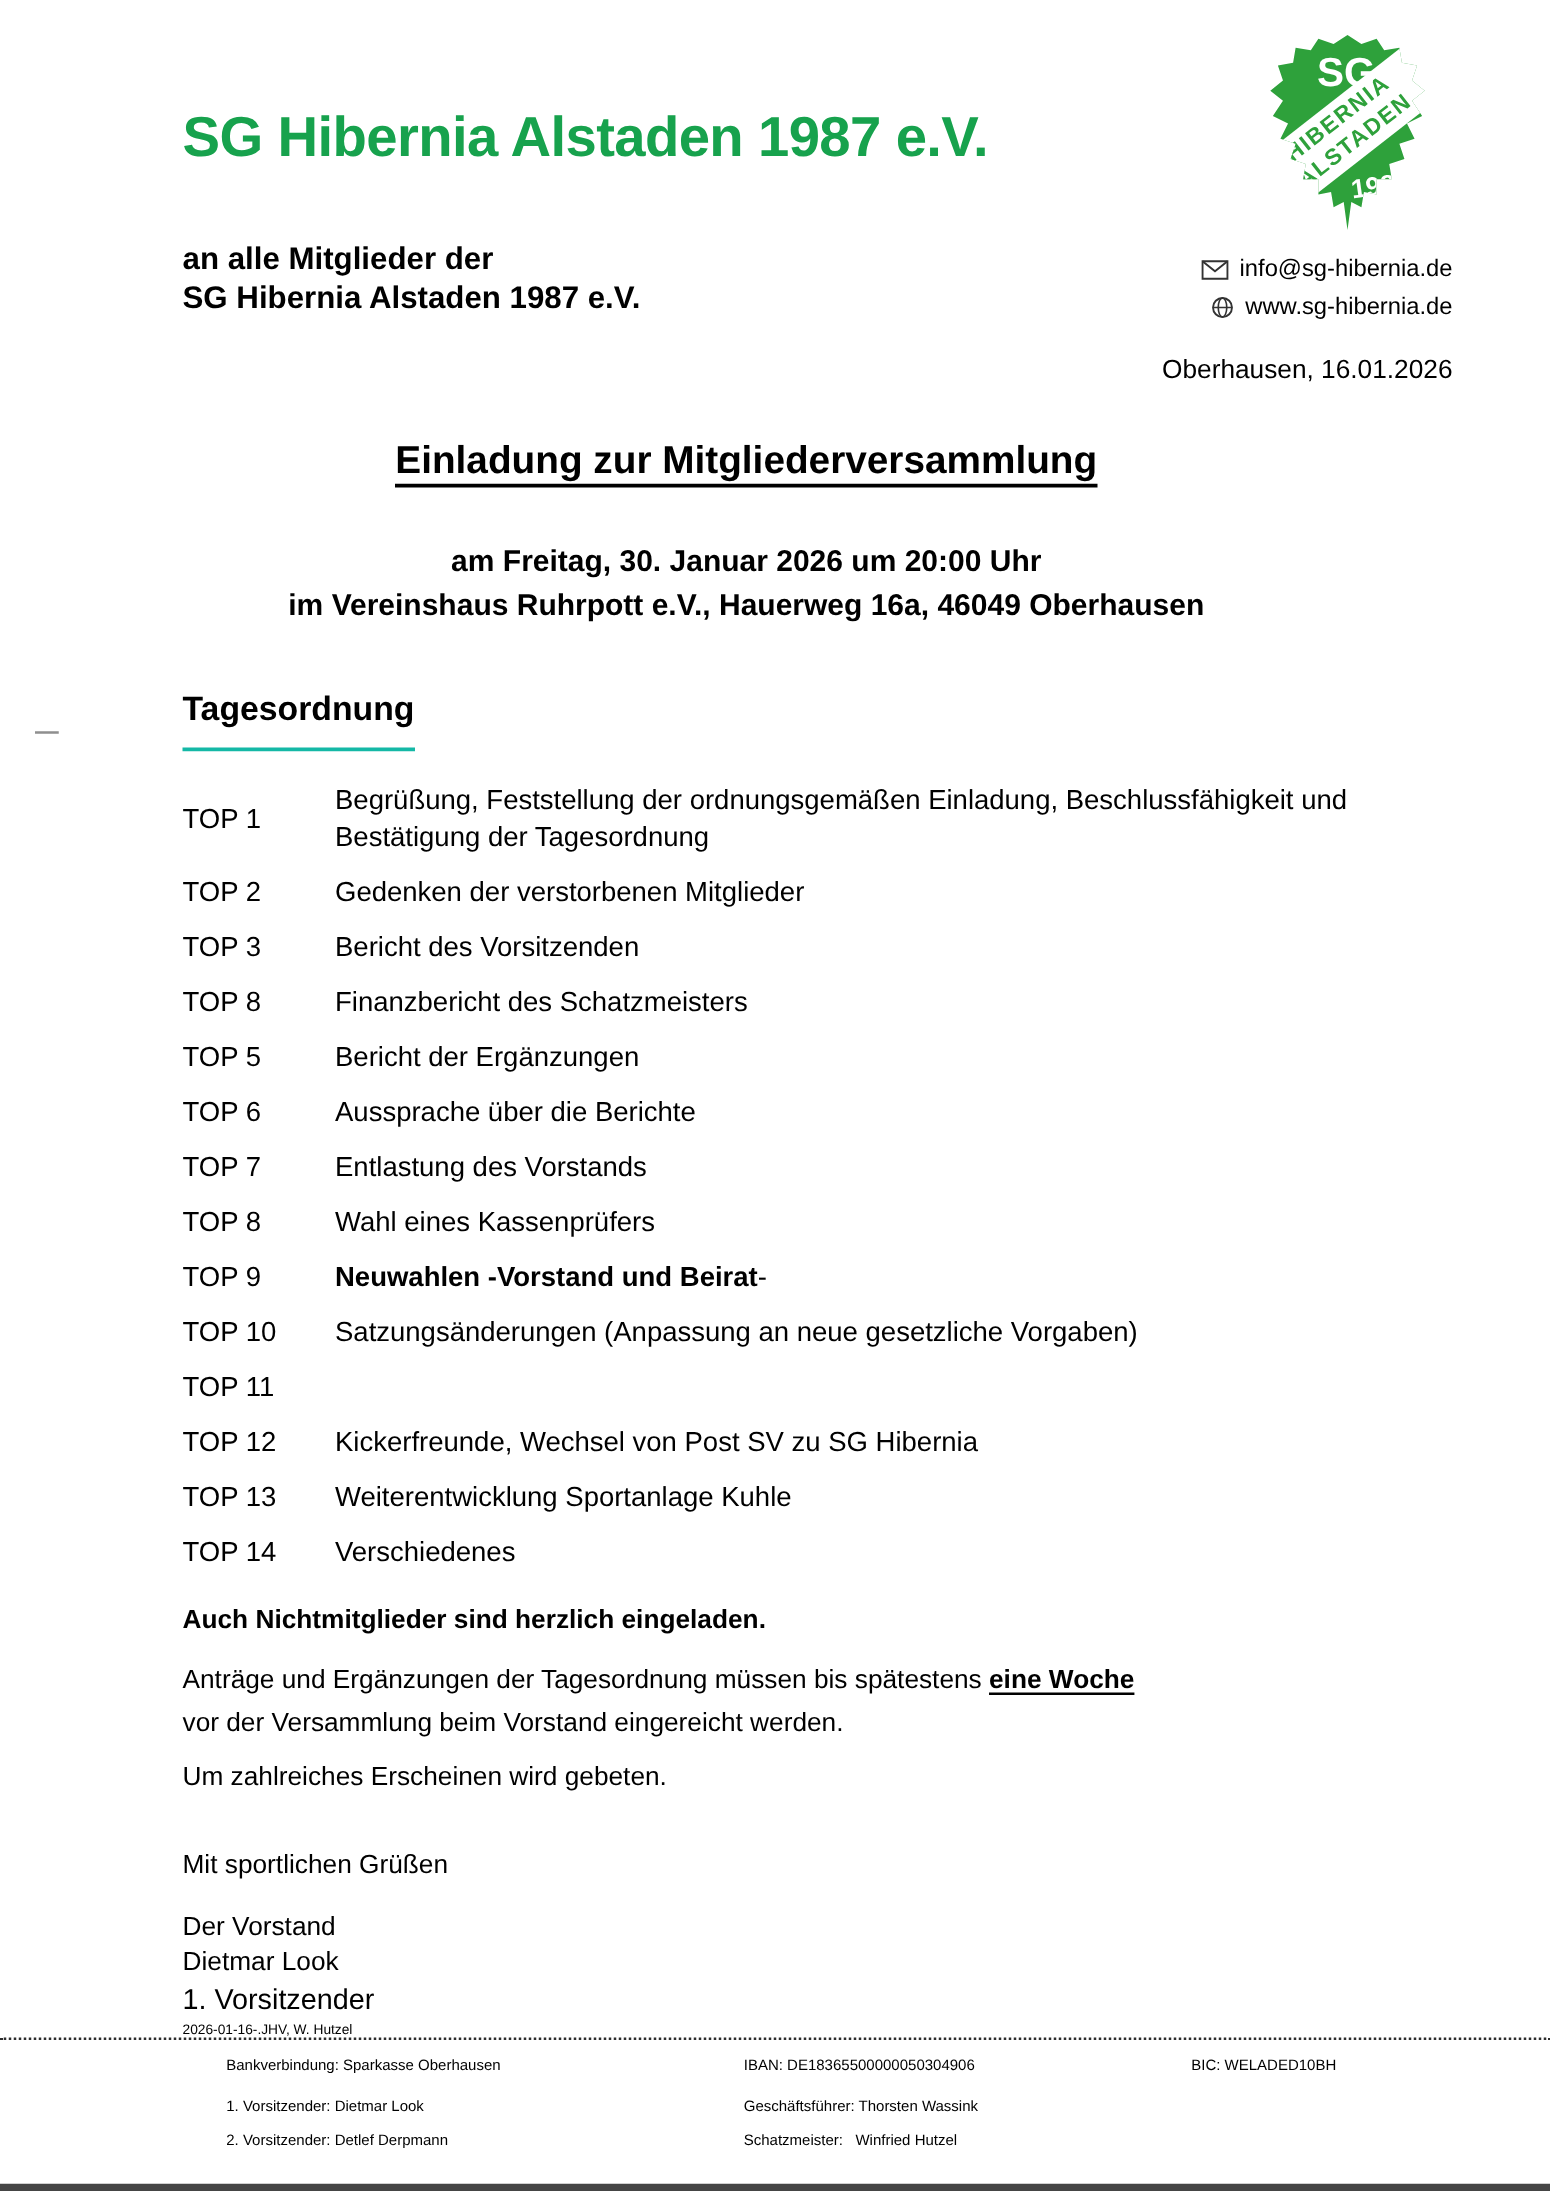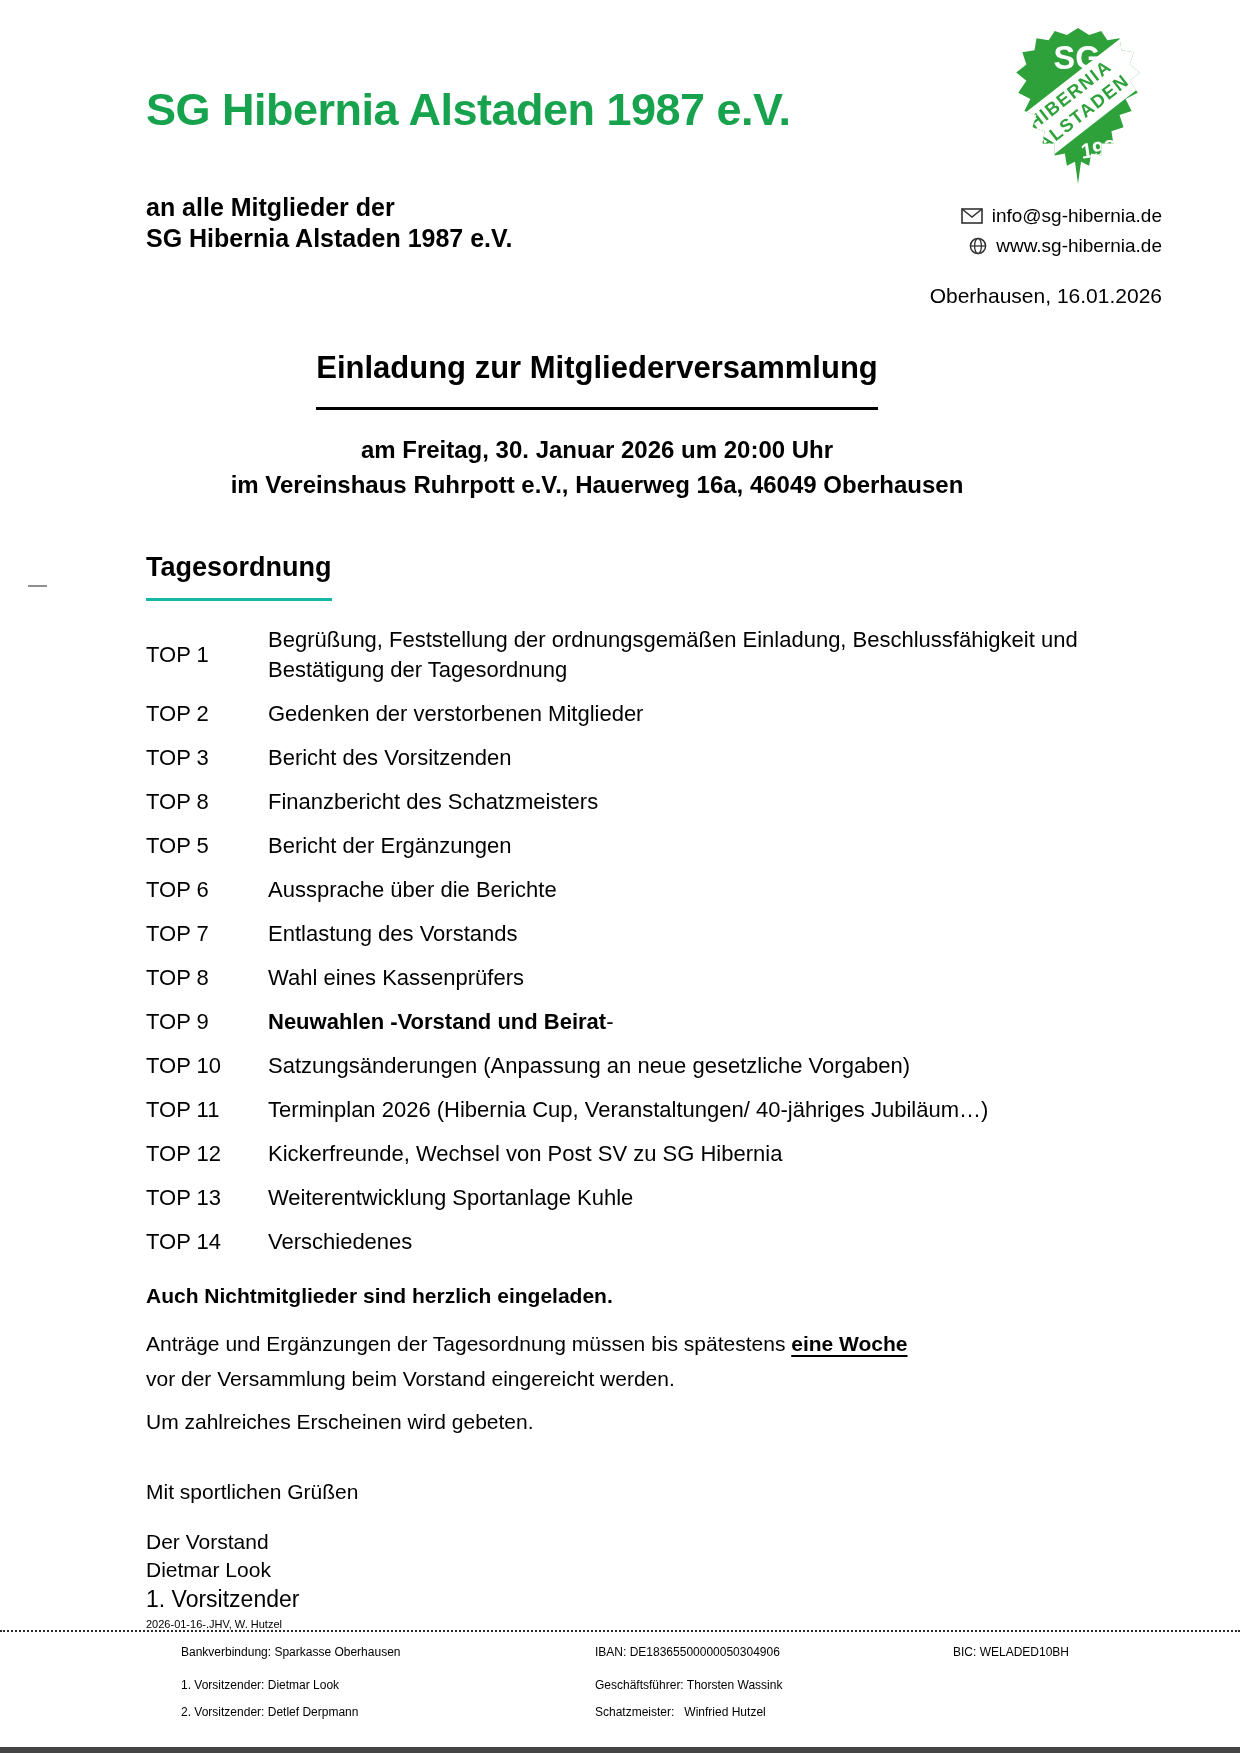--- a/index.html
+++ b/index.html
@@ -31,21 +31,21 @@
   .dateline{
     position:absolute;right:78px;top:284px;
     font-size:21px;
   }
   
   .doc-title{
     position:absolute;left:146px;top:350px;width:902px;text-align:center;
   }
   .doc-title span{
     display:inline-block;font-size:31px;font-weight:bold;
-    border-bottom:3px solid #000;padding-bottom:21px;white-space:nowrap;
+    border-bottom:3px solid #000;padding-bottom:1px;white-space:nowrap;
   }
   .subtitle{
     position:absolute;left:146px;top:432px;width:902px;text-align:center;
     font-size:24px;font-weight:bold;line-height:35px;
   }
   .fold-mark{
     position:absolute;left:28px;top:585px;width:19px;height:0;
     border-top:2px solid #8f8f8f;
   }
   
@@ -184,21 +184,20 @@
     <div class="top-row">
       <span class="top-num">TOP 9</span>
       <span class="top-text"><b>Neuwahlen -Vorstand und Beirat</b><span>-</span></span>
     </div>
     <div class="top-row">
       <span class="top-num">TOP 10</span>
       <span class="top-text">Satzungsänderungen (Anpassung an neue gesetzliche Vorgaben)</span>
     </div>
     <div class="top-row">
       <span class="top-num">TOP 11</span>
-      <span class="top-text">Terminplan 2026 (Hibernia Cup, Veranstaltungen/ 40-jähriges Jubiläum…)</span>
     </div>
     <div class="top-row">
       <span class="top-num">TOP 12</span>
       <span class="top-text">Kickerfreunde, Wechsel von Post SV zu SG Hibernia</span>
     </div>
     <div class="top-row">
       <span class="top-num">TOP 13</span>
       <span class="top-text">Weiterentwicklung Sportanlage Kuhle</span>
     </div>
     <div class="top-row">

